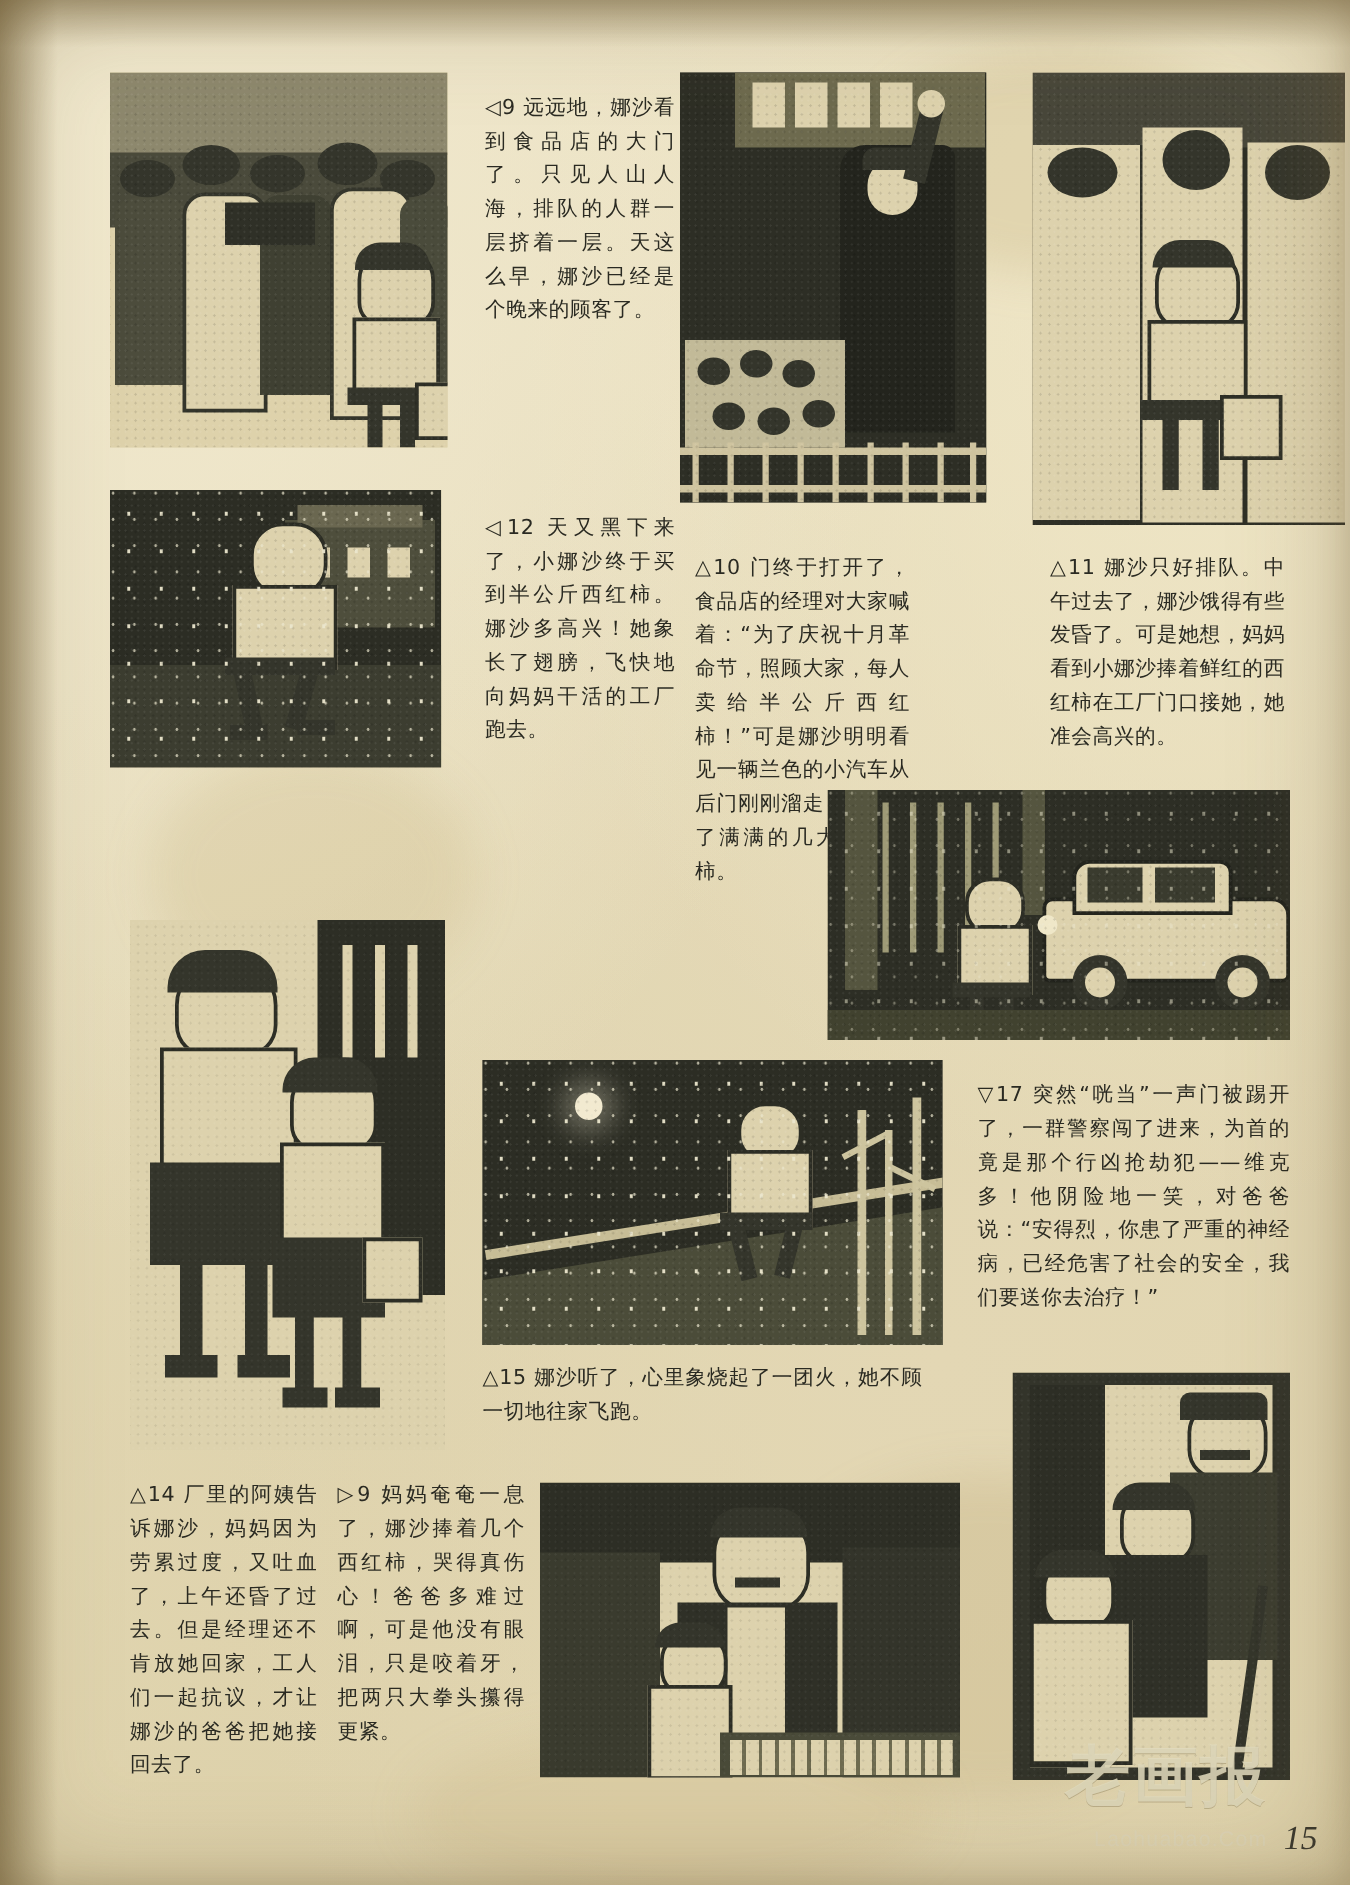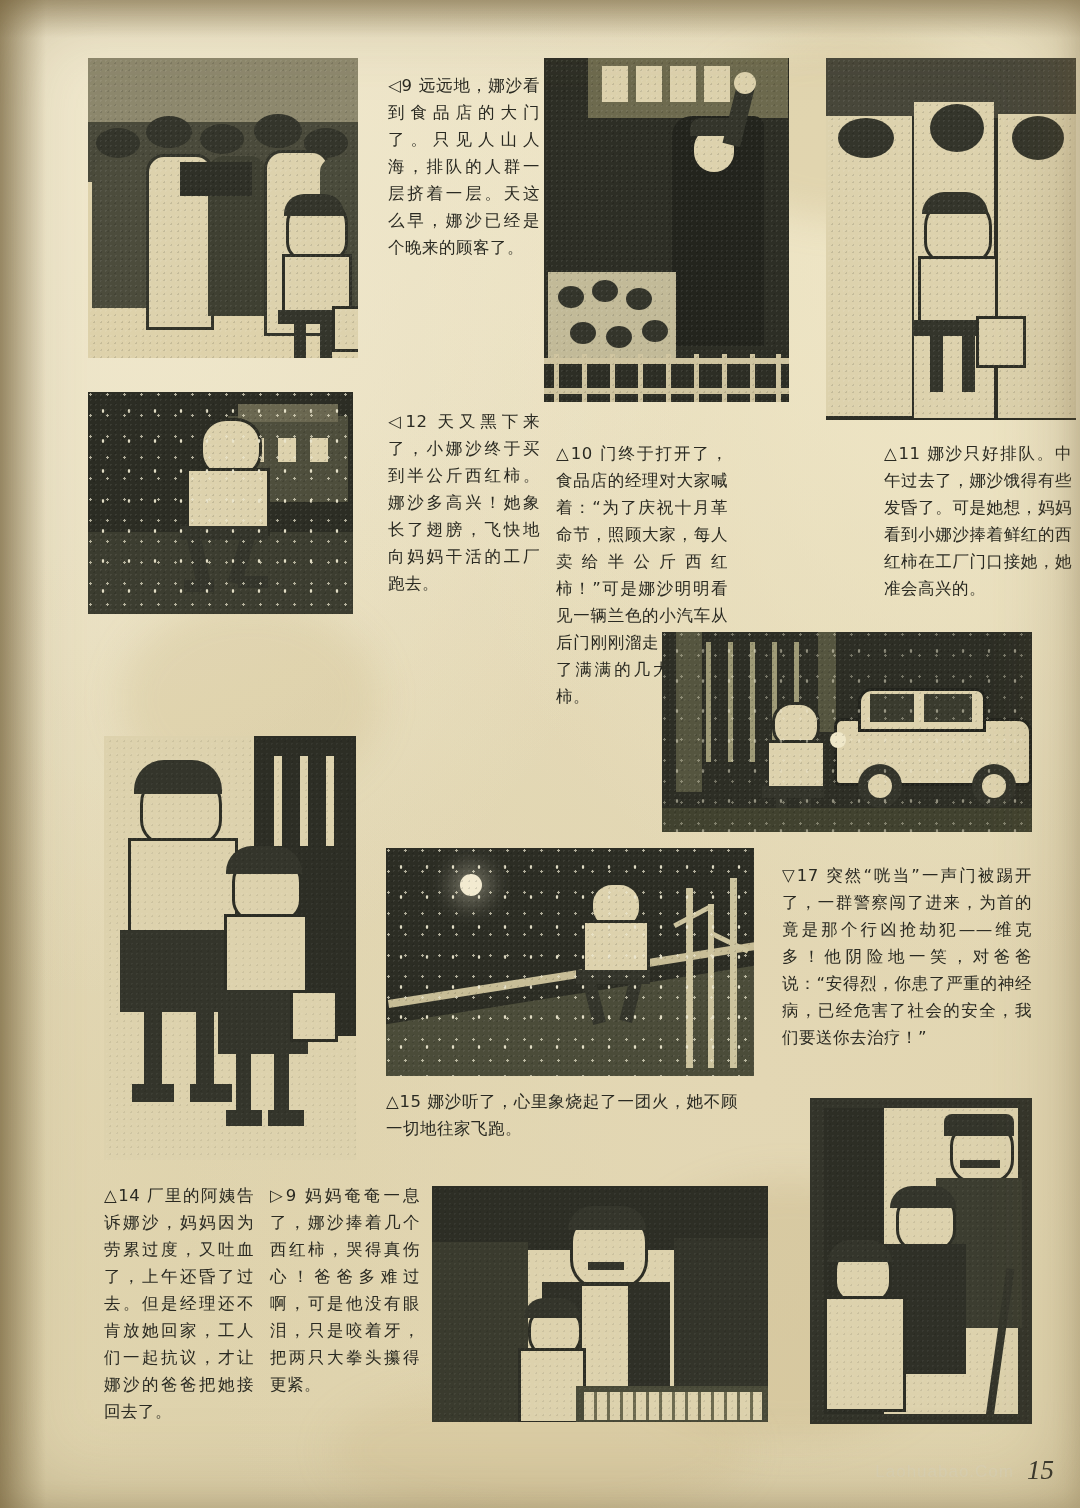--- a/index.html
+++ b/index.html
@@ -221,21 +221,21 @@
     <div class="fig" style="left:96px;top:188px;width:30px;height:12px;"></div>
     <div class="fig" style="left:150px;top:184px;width:30px;height:12px;"></div>
     <div class="snow"></div>
     <div class="noise"></div>
   </div>
 
   <div class="txt" style="left:388px;top:408px;width:152px;">◁12 天又黑下来了，小娜沙终于买到半公斤西红柿。娜沙多高兴！她象长了翅膀，飞快地向妈妈干活的工厂跑去。</div>
 
   <div class="txt" style="left:556px;top:440px;width:172px;">△10 门终于打开了，食品店的经理对大家喊着：“为了庆祝十月革命节，照顾大家，每人卖给半公斤西红柿！”可是娜沙明明看见一辆兰色的小汽车从后门刚刚溜走，上面装了满满的几大箱西红柿。</div>
 
-  <div class="txt" style="left:840px;top:440px;width:188px;margin-left:44px;">△11 娜沙只好排队。中午过去了，娜沙饿得有些发昏了。可是她想，妈妈看到小娜沙捧着鲜红的西红柿在工厂门口接她，她准会高兴的。</div>
+  <div class="txt" style="left:840px;top:440px;width:188px;">△11 娜沙只好排队。中午过去了，娜沙饿得有些发昏了。可是她想，妈妈看到小娜沙捧着鲜红的西红柿在工厂门口接她，她准会高兴的。</div>
 
 
   <div class="panel" style="left:662px;top:632px;width:370px;height:200px;">
     <div class="ink" style="background:#2d2e25"></div>
 
     <div class="fig" style="left:14px;top:0;width:26px;height:160px;background:#55553f;"></div>
     <div class="fig" style="left:156px;top:0;width:18px;height:100px;background:#55553f;"></div>
 
     <div class="fig" style="left:44px;top:10px;width:5px;height:120px;background:#9e9a76;"></div>
     <div class="fig" style="left:66px;top:10px;width:5px;height:120px;background:#9e9a76;"></div>
@@ -365,19 +365,20 @@
     <div class="fig" style="left:70px;top:146px;width:86px;height:130px;background:#2f3027;"></div>
 
     <div class="figl" style="left:24px;top:150px;width:52px;height:50px;border-radius:22px;border:3px solid #2d2e25;"></div>
     <div class="fig" style="left:18px;top:142px;width:64px;height:22px;border-radius:22px 22px 0 0;"></div>
     <div class="figl" style="left:14px;top:198px;width:76px;height:110px;border:3px solid #2d2e25;"></div>
 
     <div class="fig" style="left:186px;top:170px;width:8px;height:150px;transform:rotate(8deg);"></div>
     <div class="noise" style="opacity:.5"></div>
   </div>
 
+  <div class="wm">老画报</div>
   <div class="wm2">Laohuabao.Com</div>
   <div class="pageno">15</div>
 </div>
 
 <div class="leftedge"></div>
 <div class="topedge"></div>
 <div class="edge-dark"></div>
 
 </body></html>

